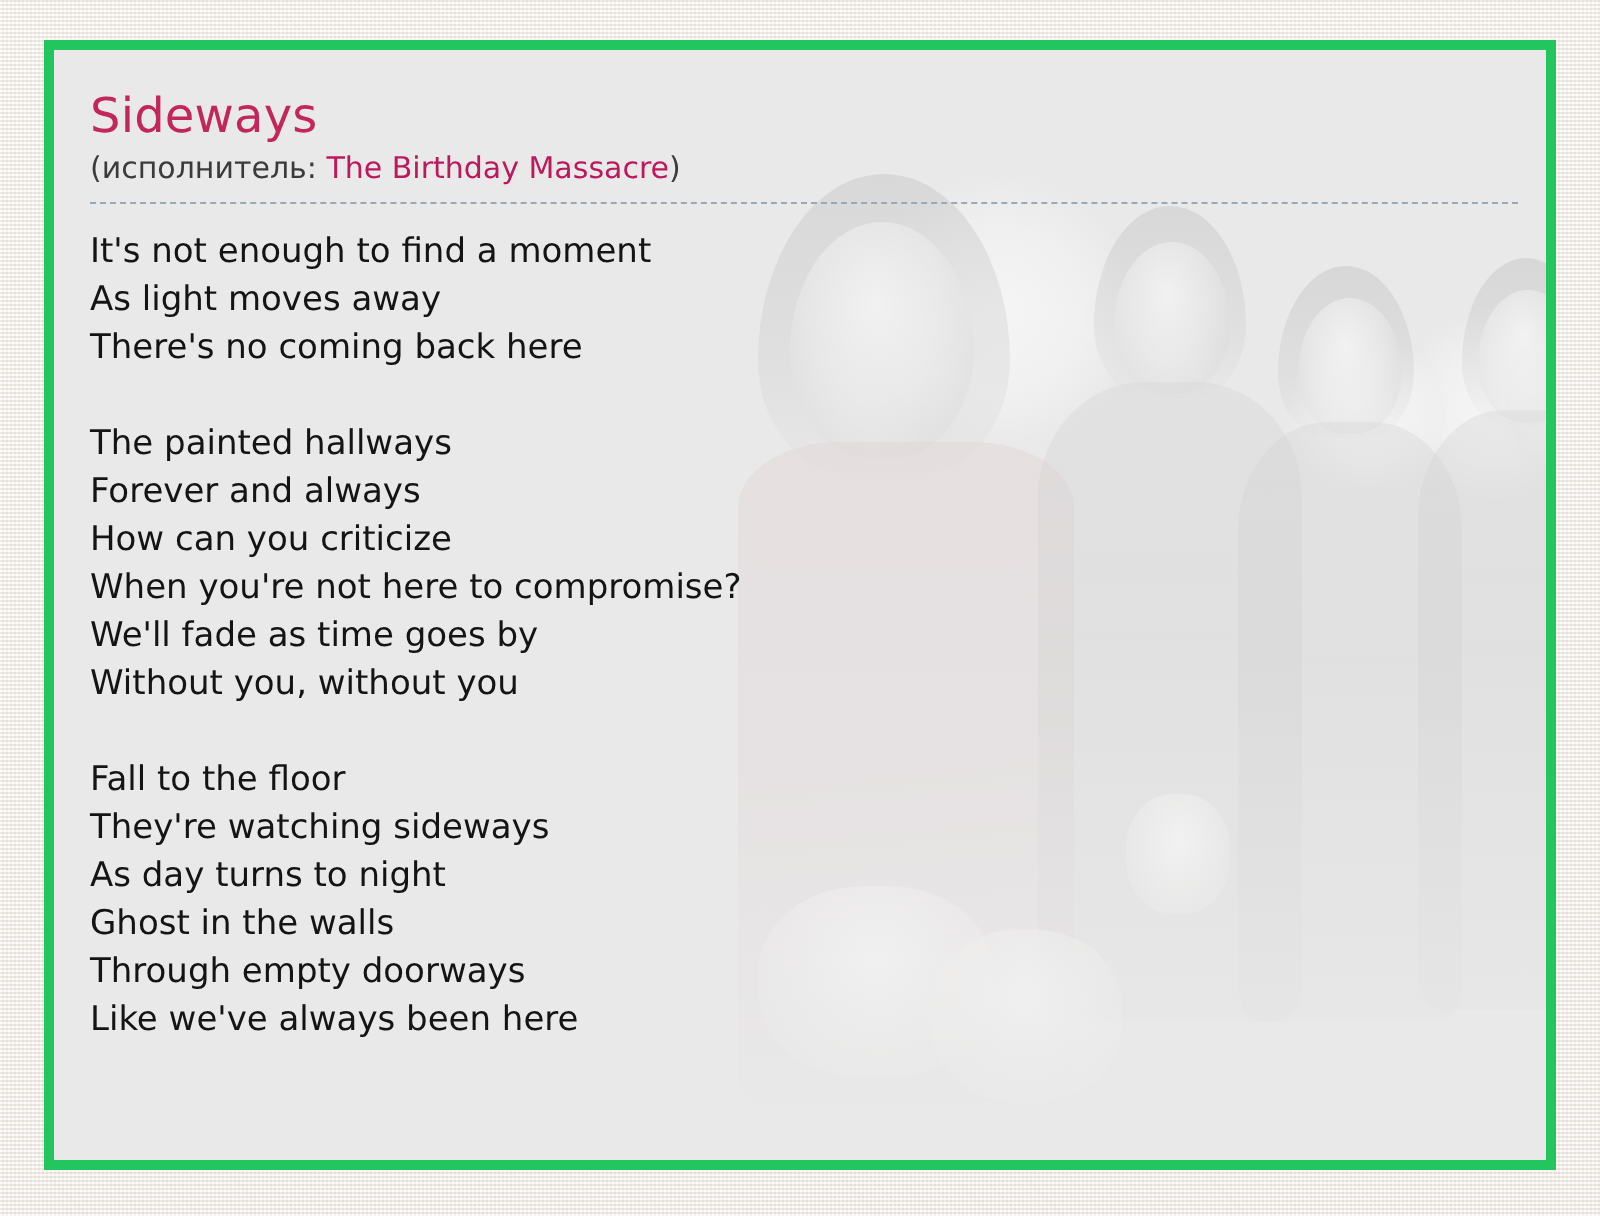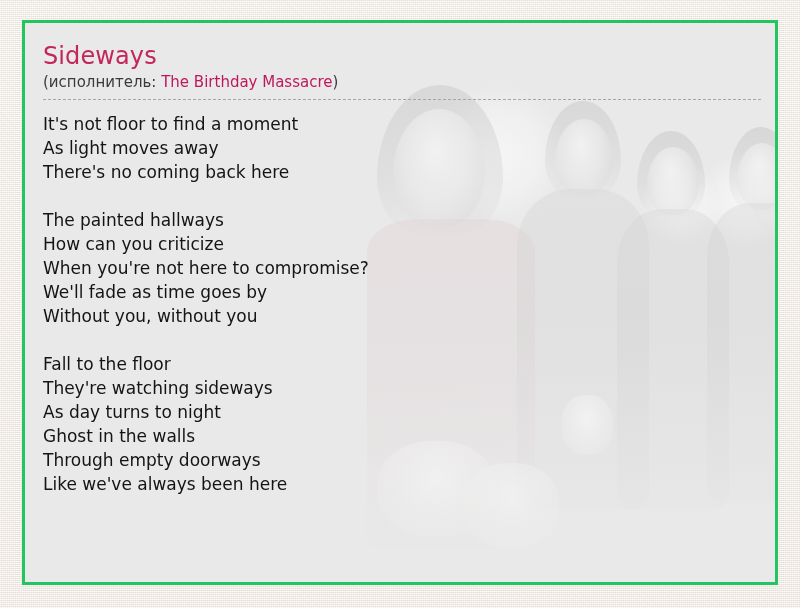--- a/index.html
+++ b/index.html
@@ -20,21 +20,21 @@
   }
 
   
   #page {
     position: absolute;
     left: 22px;
     top: 20px;
     width: 756px;
     height: 565px;
     background-color: #e9e9e9;
-    border: 3px solid #22c55e;
+    border: 5px solid #22c55e;
     box-sizing: border-box;
     overflow: hidden;
   }
 
   
   #watermark {
     position: absolute;
     left: 330px;
     top: 0;
     width: 426px;
@@ -152,26 +152,27 @@
     <div class="hands" style="left:206px; top:372px; width:52px;  height:60px;"></div>
   </div>
 
   <div id="header">
     <h1 id="song-title">Sideways</h1>
     <div id="artist-line"><span>(исполнитель: </span><a id="artist-link" href="#">The Birthday Massacre</a><span>)</span></div>
   </div>
 
   <div id="lyrics">
     <div class="lyric-stanza">
-      <div class="lyric-line">It's not floor to find a moment</div>
+      <div class="lyric-line">It's not enough to find a moment</div>
       <div class="lyric-line">As light moves away</div>
       <div class="lyric-line">There's no coming back here</div>
     </div>
     <div class="lyric-stanza">
       <div class="lyric-line">The painted hallways</div>
+      <div class="lyric-line">Forever and always</div>
       <div class="lyric-line">How can you criticize</div>
       <div class="lyric-line">When you're not here to compromise?</div>
       <div class="lyric-line">We'll fade as time goes by</div>
       <div class="lyric-line">Without you, without you</div>
     </div>
     <div class="lyric-stanza">
       <div class="lyric-line">Fall to the floor</div>
       <div class="lyric-line">They're watching sideways</div>
       <div class="lyric-line">As day turns to night</div>
       <div class="lyric-line">Ghost in the walls</div>

